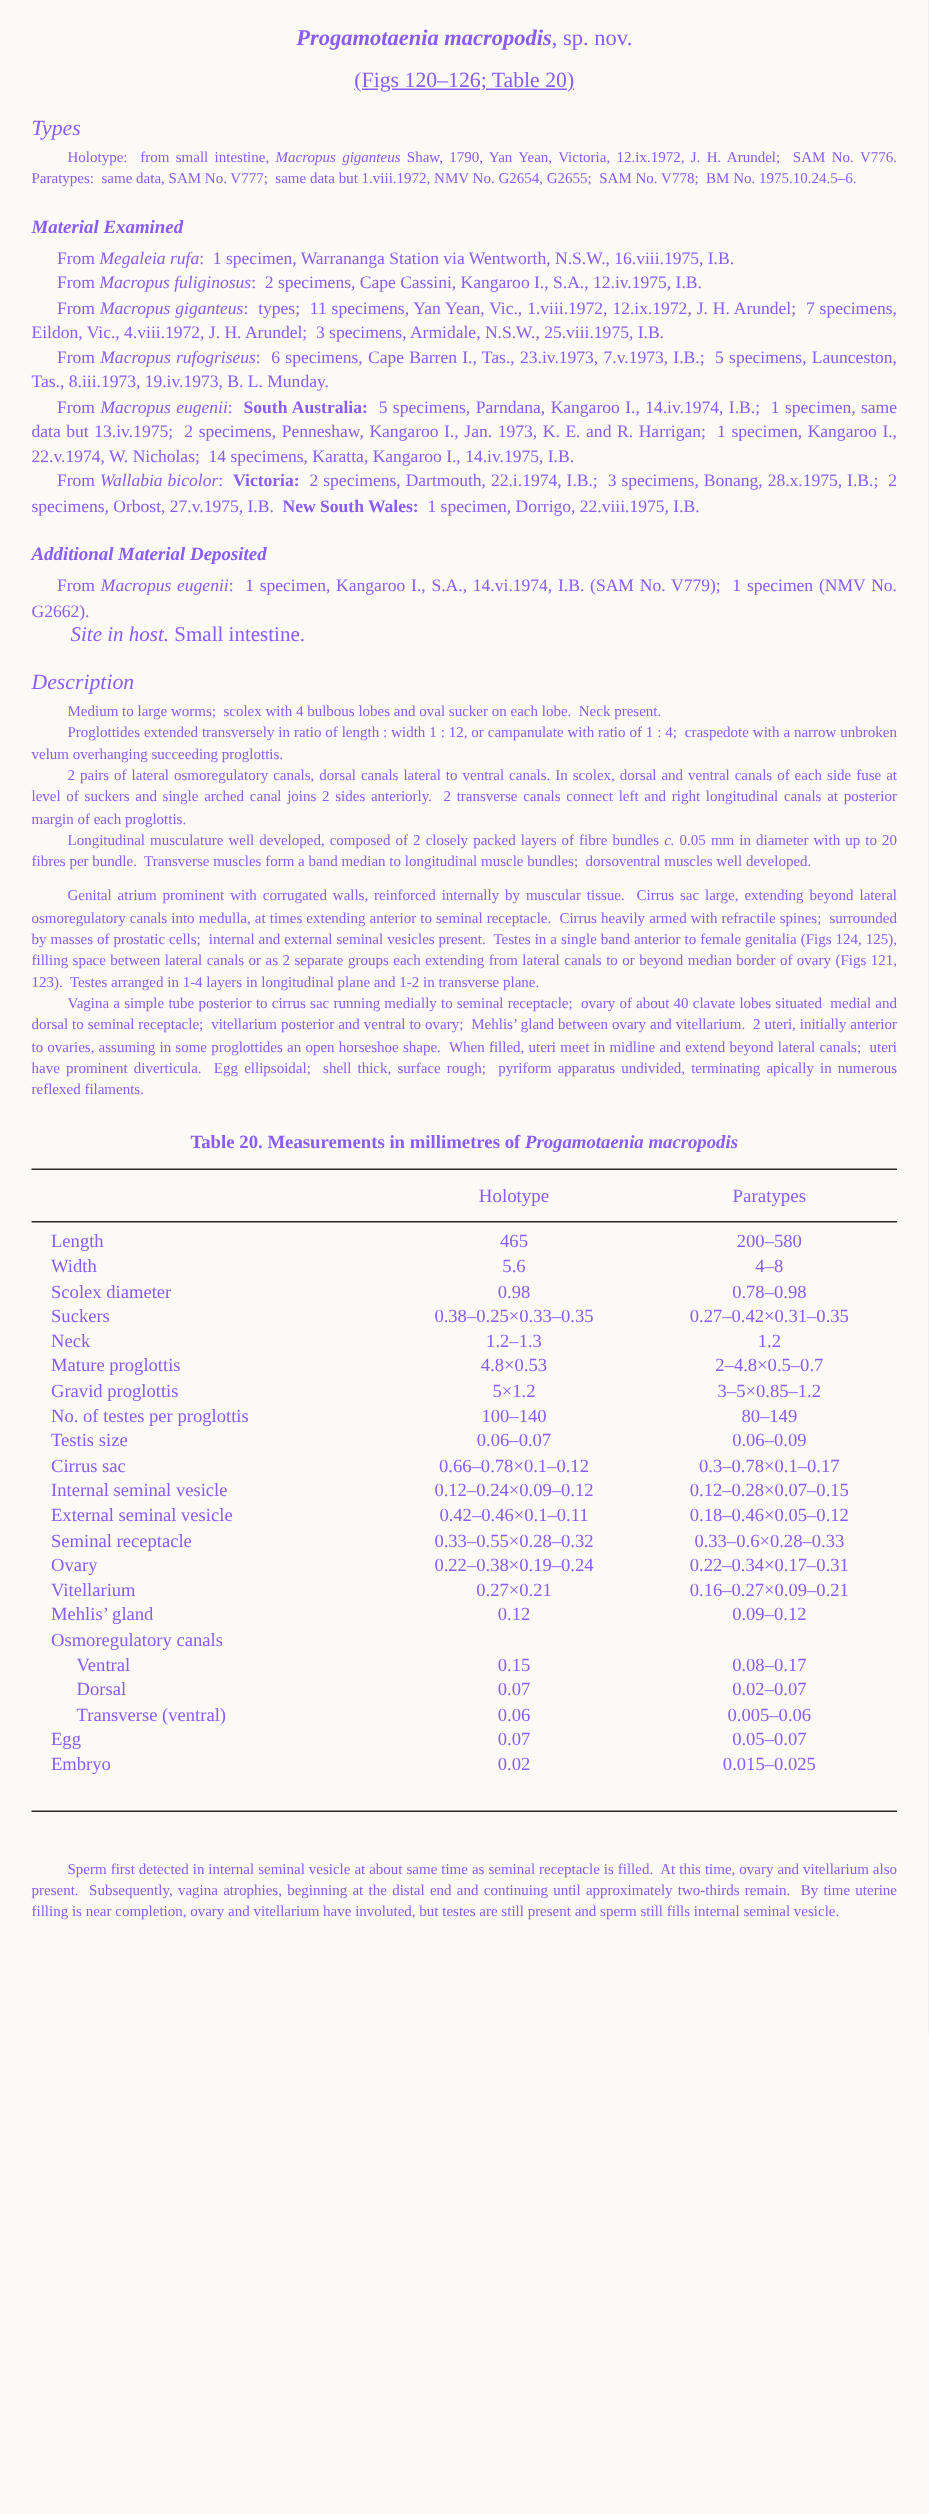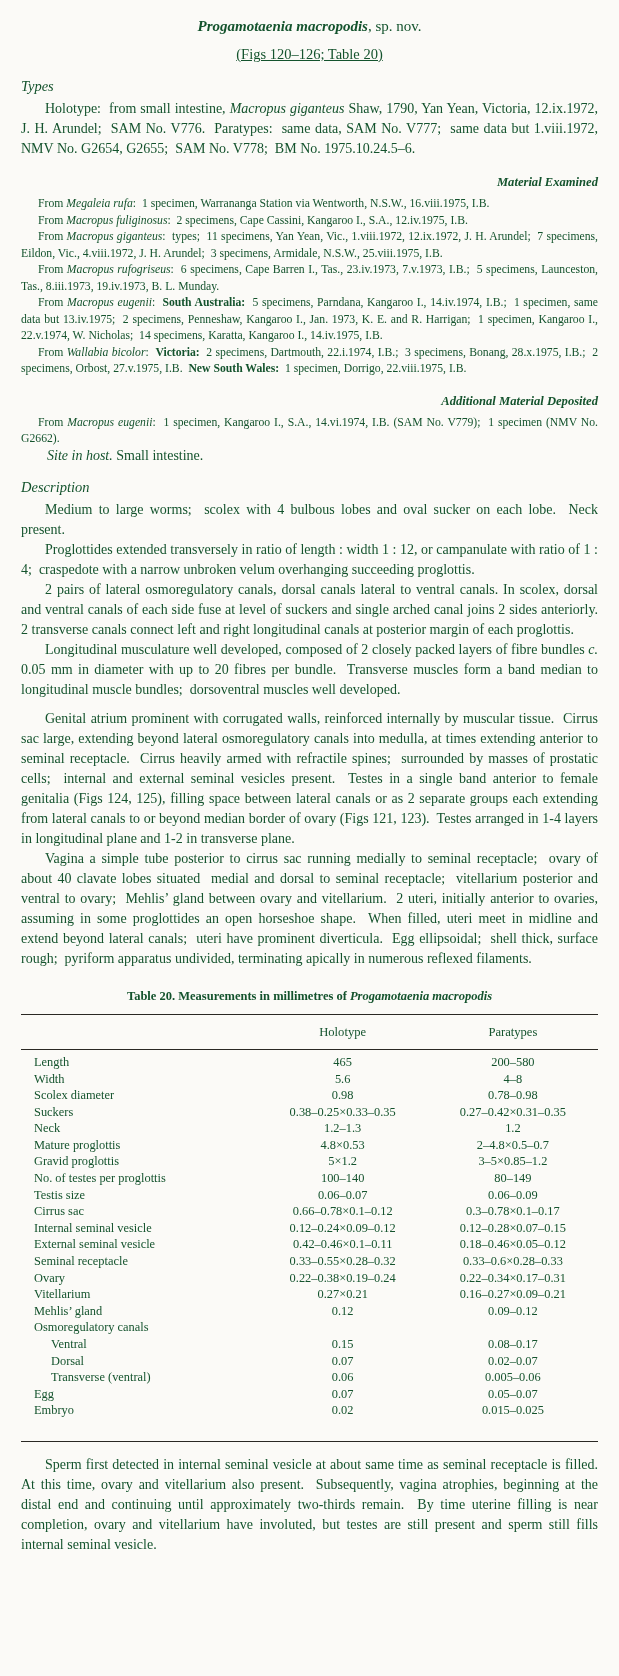--- a/index.html
+++ b/index.html
@@ -1,45 +1,45 @@
 <!DOCTYPE html>
 <html><head>
 <meta charset="utf-8">
 <style>
   html,body{margin:0;padding:0;background:#e8e6e1;}
   .page{
     width:619px;height:1676px;box-sizing:border-box;
-    margin:0 auto;background:#fbfaf7;color:#14532d;
+    margin:0 auto;background:#fbfaf7;color:#8b5cf6;
     font-family:"Liberation Serif", serif;
     padding:12px 21px 10px 21px;overflow:hidden;
   }
   .it{font-style:italic;}
   .bd{font-weight:bold;}
   .center{text-align:center;}
   .title-line{font-size:15px;margin-top:6px;}
   .figs-line{font-size:14.5px;margin-top:11px;text-decoration:underline;}
   .sect-head{font-style:italic;font-size:14.5px;margin-top:15px;margin-bottom:4px;}
-  .sect-head-small{font-style:italic;font-weight:bold;font-size:12.6px;margin-top:16px;margin-bottom:6px;text-align:right;}
-  .para{margin:0;font-size:14px;line-height:1.43;text-align:justify;text-indent:24px;white-space:pre-wrap;}
+  .sect-head-small{font-style:italic;font-weight:bold;font-size:12.6px;margin-top:16px;margin-bottom:6px;}
+  .para{margin:0;font-size:10px;line-height:1.43;text-align:justify;text-indent:24px;white-space:pre-wrap;}
   .para.gap{margin-top:9px;}
   .small-paras .para{font-size:11.7px;line-height:1.41;text-indent:17px;}
   .site-line{margin-top:0;font-size:14px;text-indent:26px;}
   .tbl-caption{font-size:12.5px;font-weight:bold;margin-top:20px;margin-bottom:10px;}
   table.meas{width:100%;border-collapse:collapse;margin-top:2px;
     border-top:1.6px solid #2a2824;border-bottom:1.6px solid #2a2824;
     font-size:12.4px;}
   table.meas thead th{font-weight:normal;text-align:center;font-size:12.6px;
     padding:10px 0 9px 0;border-bottom:1.4px solid #2a2824;}
   table.meas tbody tr:first-child td{padding-top:4px;}
   table.meas tbody tr:last-child td{padding-bottom:22px;}
   table.meas td{padding:0;line-height:16.6px;vertical-align:top;}
   table.meas td.lbl{text-align:left;padding-left:13px;width:41%;}
   table.meas td.lbl.ind{padding-left:30px;}
   table.meas td.val{text-align:center;width:29.5%;}
-  .closing{margin-top:13px;}
+  .closing{margin-top:32px;}
 </style>
 </head>
 <body>
 
 <div class="page">
 
   <div class="center title-line"><span class="it bd">Progamotaenia macropodis</span><span>, sp. nov.</span></div>
   <div class="center figs-line">(Figs 120–126;  Table 20)</div>
 
   <div class="sect-head">Types</div>

